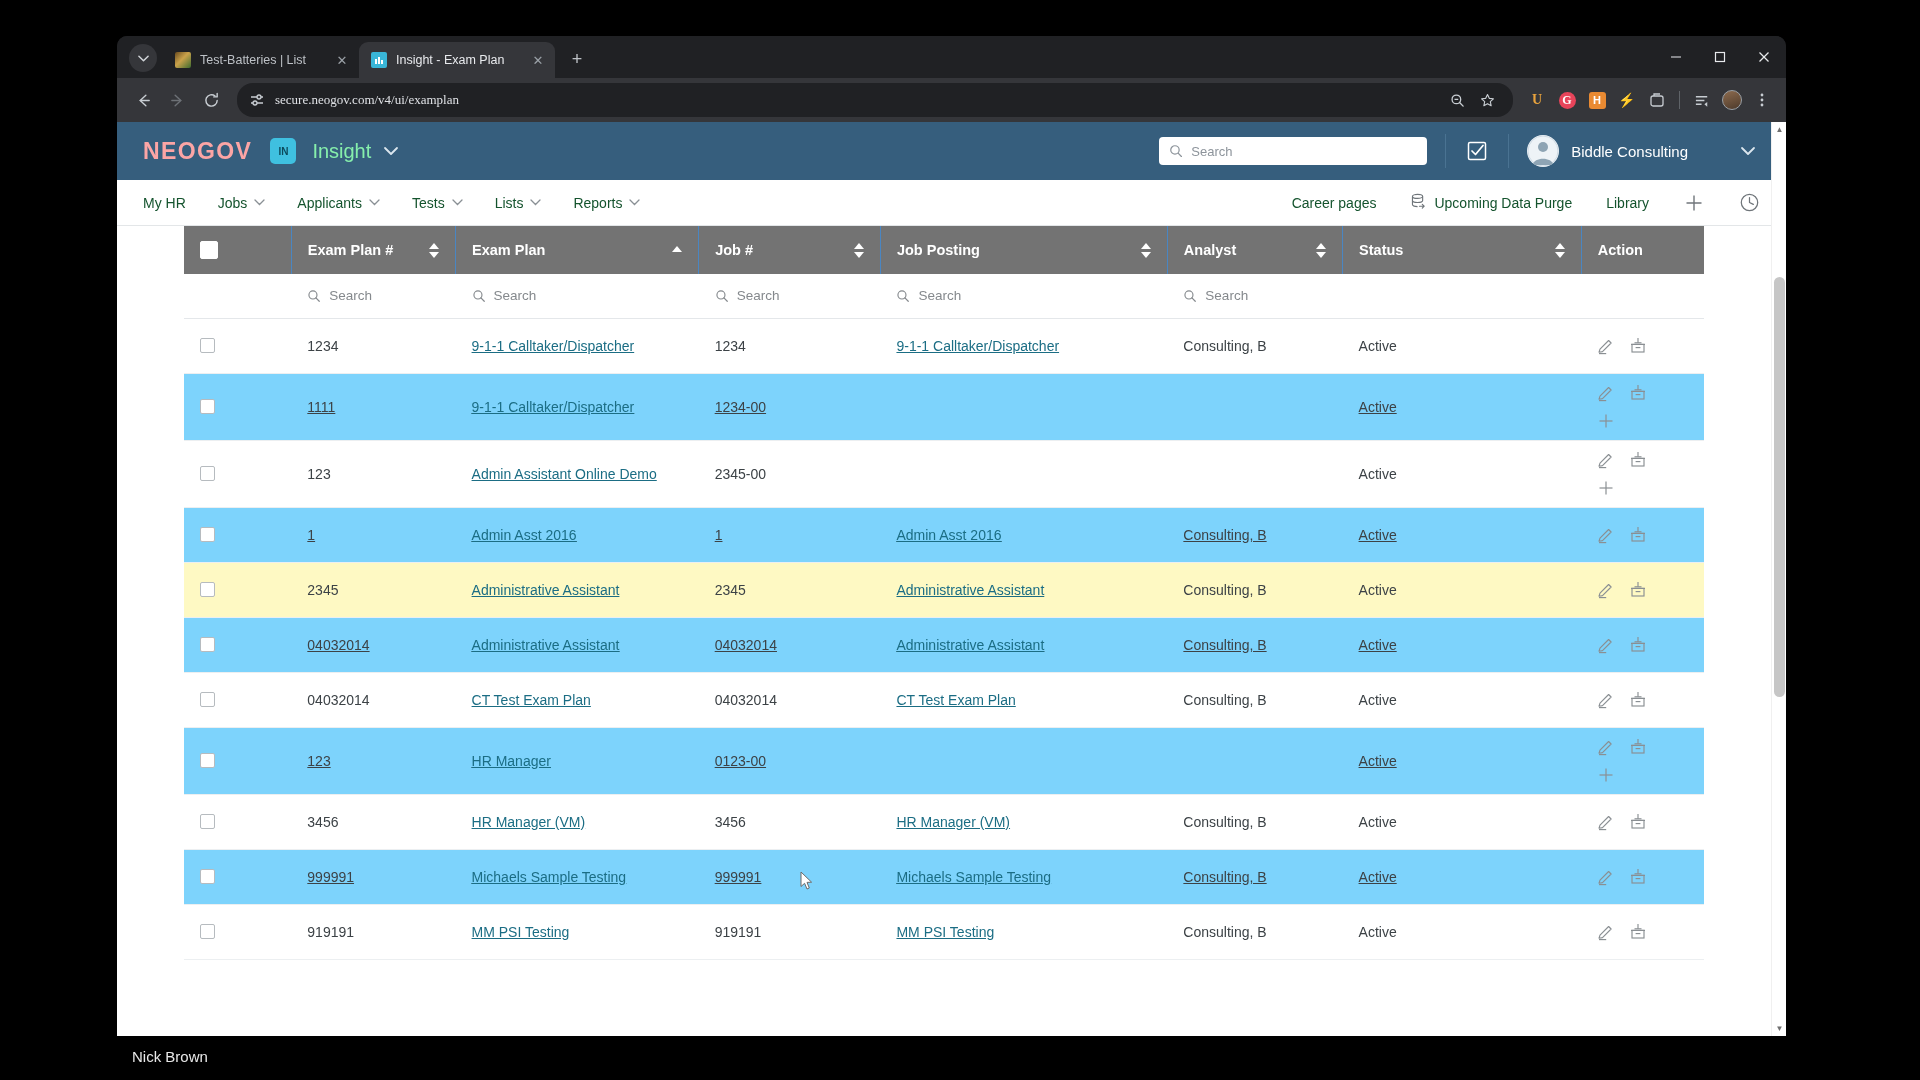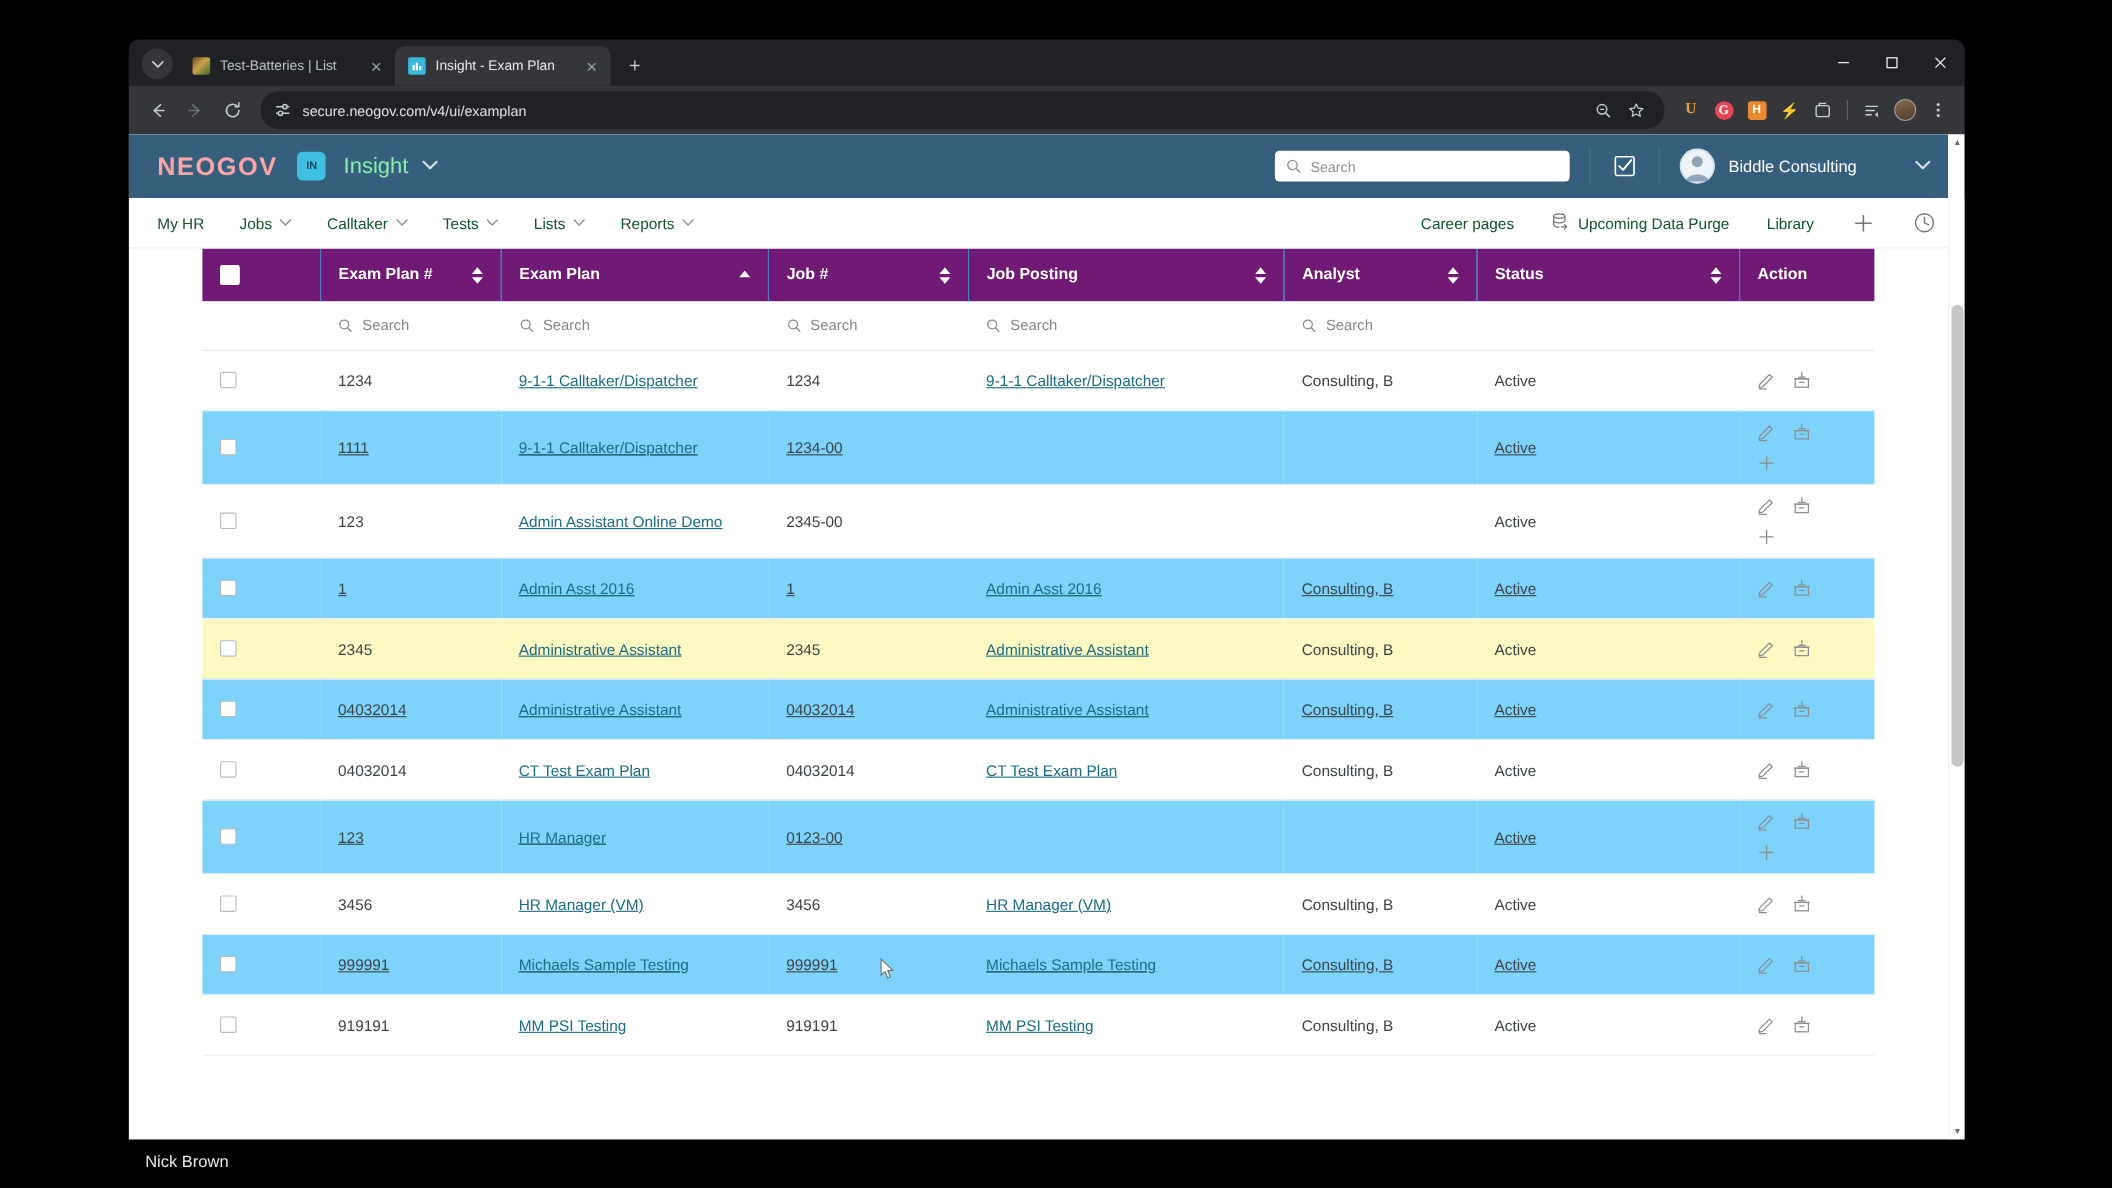--- a/index.html
+++ b/index.html
@@ -113,20 +113,21 @@
     flex: 1 1 auto;
     height: 30px;
     margin: 0 8px;
     background: #202124;
     border-radius: 16px;
     display: flex;
     align-items: center;
     padding: 17px 12px;
     gap: 10px;
     min-width: 0;
+    font-family: Liberation Serif, serif;
   }
   #omnibox .url-text {
     font-size: 13px;
     color: #dfe1e5;
     white-space: nowrap;
     flex: 1 1 auto;
     overflow: hidden; text-overflow: ellipsis;
   }
   .omni-right { display: flex; align-items: center; gap: 2px; flex: 0 0 auto; }
   .ext-icon {
@@ -238,21 +239,21 @@
     overflow: hidden;
   }
   #table-wrap {
     position: absolute;
     left: 67px; top: 0;
     width: 1520px;
   }
   table { border-collapse: collapse; width: 1520px; table-layout: fixed; }
 
   thead th {
-    background: #701a75;
+    background: #737373;
     color: #ffffff;
     font-size: 14.5px;
     font-weight: bold;
     text-align: left;
     height: 48px;
     padding: 0 16px;
     border-right: 1px solid #4a86c2;
     vertical-align: middle;
     white-space: nowrap;
   }
@@ -540,21 +541,21 @@
       <div class="nav-item">
         <span>My HR</span>
       </div>
       <div class="nav-item">
         <span>Jobs</span>
         <span class="caret"><svg width="11" height="7" viewBox="0 0 11 7">
               <path d="M1 1 L5.5 5.5 L10 1" stroke="currentColor" stroke-width="1.3" fill="none" stroke-linecap="round"></path>
             </svg></span>
       </div>
       <div class="nav-item">
-        <span>Calltaker</span>
+        <span>Applicants</span>
         <span class="caret"><svg width="11" height="7" viewBox="0 0 11 7">
               <path d="M1 1 L5.5 5.5 L10 1" stroke="currentColor" stroke-width="1.3" fill="none" stroke-linecap="round"></path>
             </svg></span>
       </div>
       <div class="nav-item">
         <span>Tests</span>
         <span class="caret"><svg width="11" height="7" viewBox="0 0 11 7">
               <path d="M1 1 L5.5 5.5 L10 1" stroke="currentColor" stroke-width="1.3" fill="none" stroke-linecap="round"></path>
             </svg></span>
       </div>

